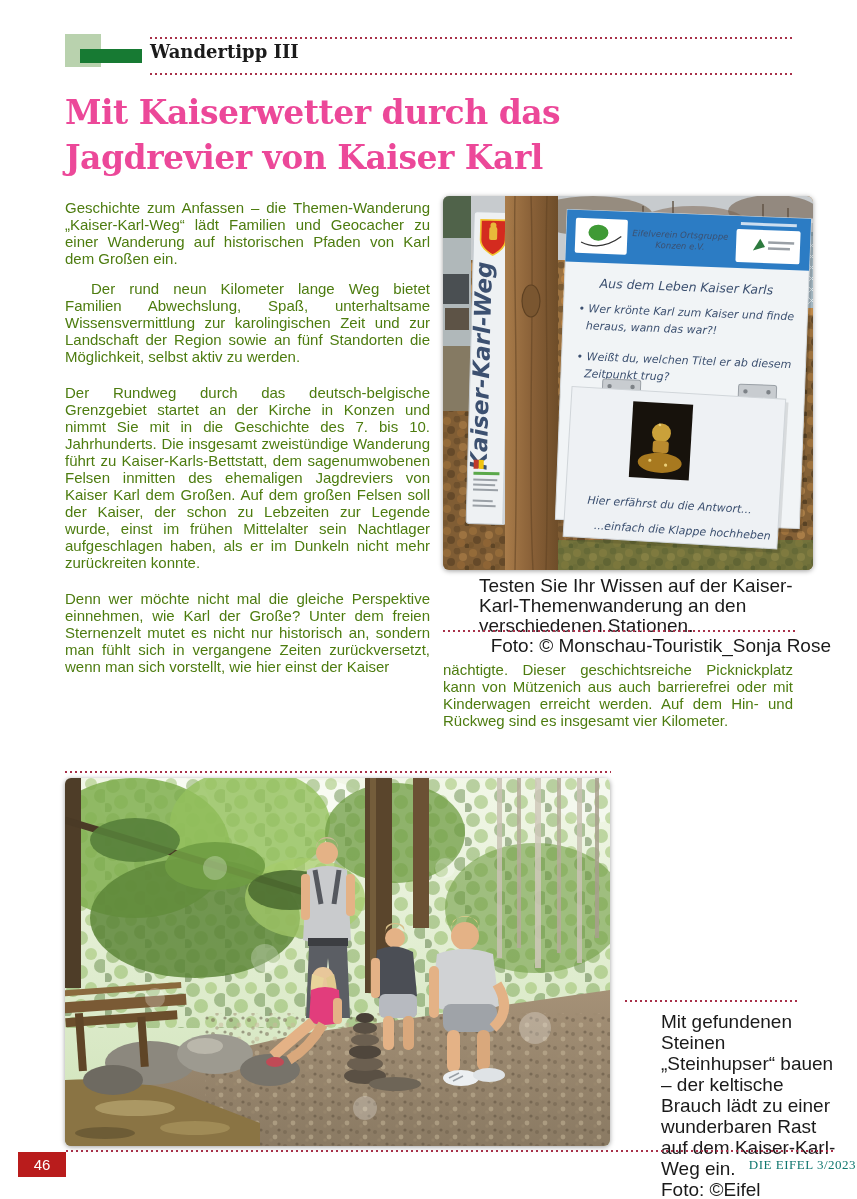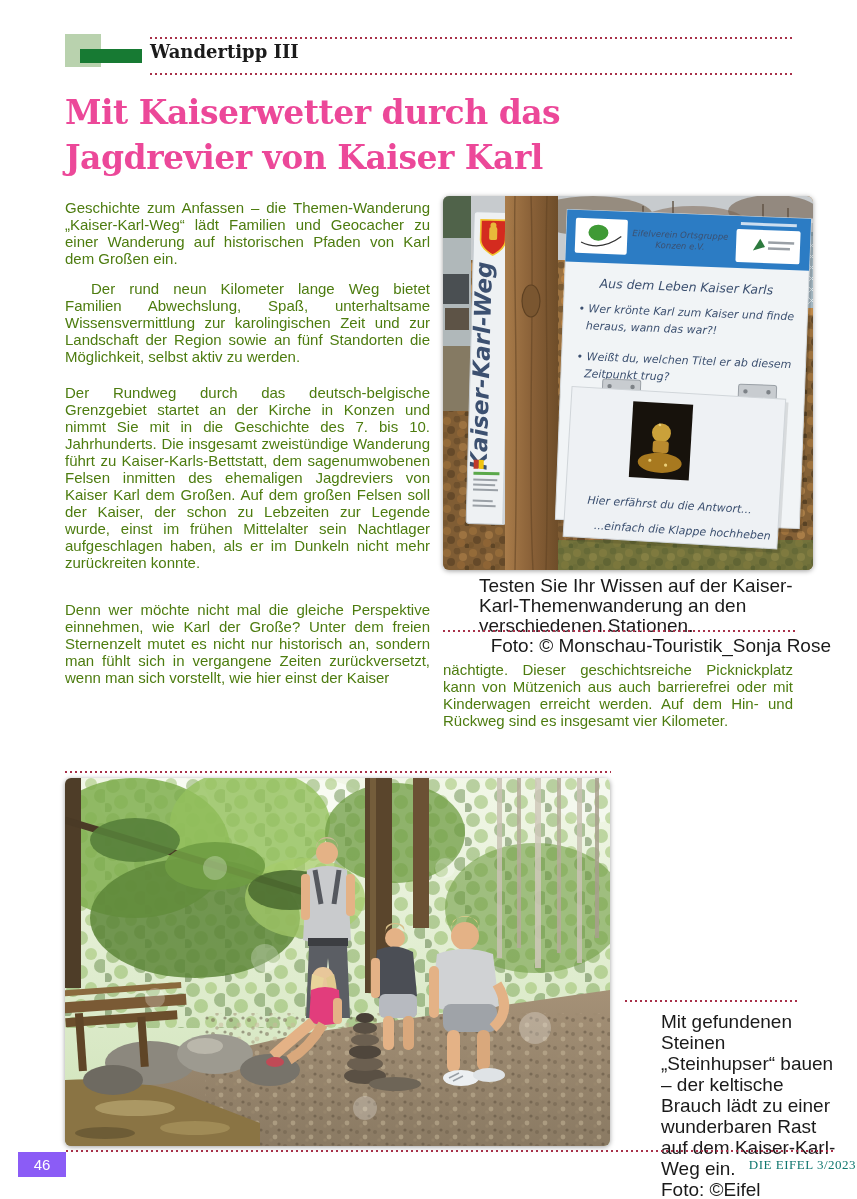--- a/index.html
+++ b/index.html
@@ -35,21 +35,21 @@
   .fig-family{left:65px;top:778px;width:545px;height:368px;}
   .photo svg{display:block;}
 
   
   .caption{position:absolute;font-size:19px;line-height:20px;color:#1a1a1a;margin-left:36px;}
   .cap-sign{left:443px;top:576px;width:352px;}
   .cap-sign .credit{text-align:right;}
   .cap-family{left:625px;top:1011px;width:180px;line-height:21px;}
 
   
-  .page-num-box{position:absolute;left:18px;top:1152px;width:48px;height:25px;background:#8b5cf6;
+  .page-num-box{position:absolute;left:18px;top:1152px;width:48px;height:25px;background:#b91c1c;
         color:#ffffff;font-size:15px;display:flex;align-items:center;justify-content:center;}
   .issue{position:absolute;right:22px;top:1157px;font-family:"Liberation Serif",serif;
         font-size:13px;color:#0f766e;letter-spacing:0.5px;}
 
   
   .hand{font-family:"DejaVu Sans",sans-serif;font-style:italic;fill:#3c5070;}
 </style>
 </head>
 <body>
 
@@ -63,21 +63,21 @@
 
   <h1 class="page-title" style="margin:0;">
     <span>Mit Kaiserwetter durch das</span><br>
     <span>Jagdrevier von Kaiser Karl</span>
   </h1>
 
   <div class="body-col col-left">
     <p>Geschichte zum Anfassen – die Themen-Wanderung „Kaiser-Karl-Weg“ lädt Familien und Geocacher zu einer Wanderung auf historischen Pfaden von Karl dem Großen ein.</p>
     <p class="indent">Der rund neun Kilometer lange Weg bietet Familien Abwechslung, Spaß, unterhaltsame Wissensvermittlung zur karolingischen Zeit und zur Landschaft der Region sowie an fünf Standorten die Möglichkeit, selbst aktiv zu werden.</p>
     <p style="margin-top:19px;">Der Rundweg durch das deutsch-belgische Grenzgebiet startet an der Kirche in Konzen und nimmt Sie mit in die Geschichte des 7. bis 10. Jahrhunderts. Die insgesamt zweistündige Wanderung führt zu Kaiser-Karls-Bettstatt, dem sagenumwobenen Felsen inmitten des ehemaligen Jagdreviers von Kaiser Karl dem Großen. Auf dem großen Felsen soll der Kaiser, der schon zu Lebzeiten zur Legende wurde, einst im frühen Mittelalter sein Nachtlager aufgeschlagen haben, als er im Dunkeln nicht mehr zurückreiten konnte.</p>
-    <p style="margin-top:30px;">Denn wer möchte nicht mal die gleiche Perspektive einnehmen, wie Karl der Große? Unter dem freien Sternenzelt mutet es nicht nur historisch an, sondern man fühlt sich in vergangene Zeiten zurückversetzt, wenn man sich vorstellt, wie hier einst der Kaiser</p>
+    <p style="margin-top:19px;">Denn wer möchte nicht mal die gleiche Perspektive einnehmen, wie Karl der Große? Unter dem freien Sternenzelt mutet es nicht nur historisch an, sondern man fühlt sich in vergangene Zeiten zurückversetzt, wenn man sich vorstellt, wie hier einst der Kaiser</p>
   </div>
 
   <figure class="photo fig-sign" style="margin:0;">
     <svg width="370" height="374" viewBox="0 0 370 374" xmlns="http://www.w3.org/2000/svg">
       <defs>
         <pattern id="pat-leaves" width="26" height="22" patternUnits="userSpaceOnUse">
           <rect width="26" height="22" fill="#9c7240"></rect>
           <circle cx="4" cy="5" r="4" fill="#c08a4a"></circle>
           <circle cx="14" cy="3" r="3.4" fill="#7a5a33"></circle>
           <circle cx="20" cy="9" r="4" fill="#d09a58"></circle>

